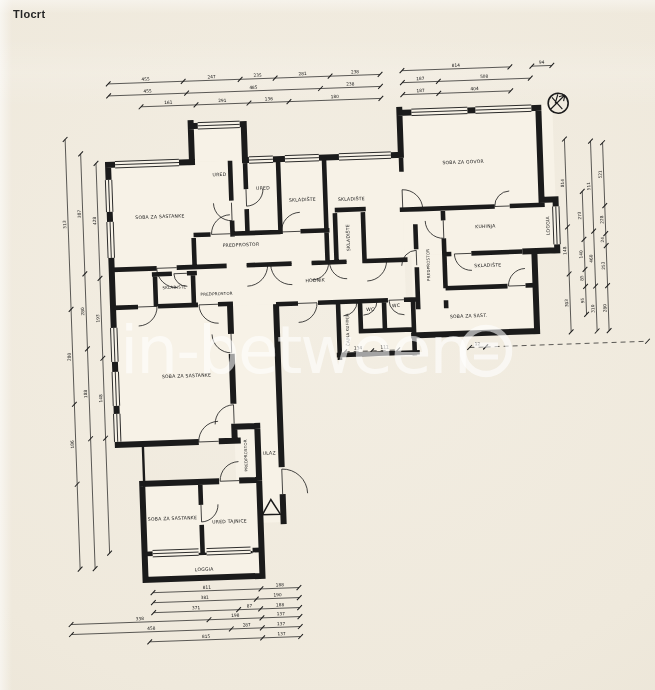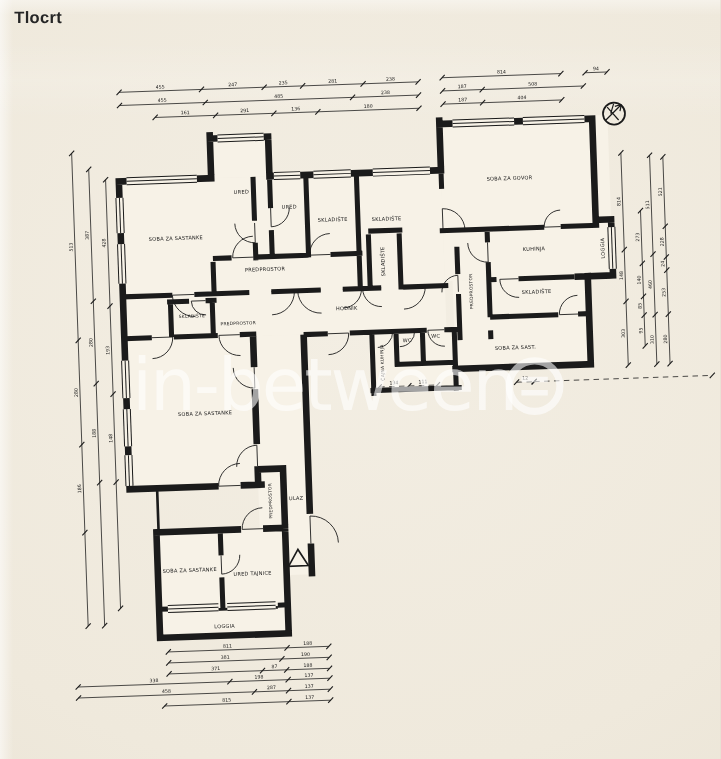--- a/index.html
+++ b/index.html
@@ -18,21 +18,21 @@
   .paper-glare-top{
     position:absolute;left:0;top:0;width:100%;height:14px;
     background:linear-gradient(180deg, rgba(255,255,255,.4), rgba(255,255,255,0));
   }
   .paper-band{
     position:absolute;left:0;top:38px;width:100%;height:70px;
     background:linear-gradient(180deg, rgba(255,255,255,0), rgba(255,255,255,.14), rgba(255,255,255,0));
   }
   .title{
     position:absolute;left:13px;top:8px;
-    font-size:15px;font-weight:bold;color:#262626;letter-spacing:.3px;
+    font-size:11px;font-weight:bold;color:#262626;letter-spacing:.3px;
   }
   svg.plan{position:absolute;left:0;top:0;font-family:"DejaVu Sans",sans-serif}
   .watermark{
     position:absolute;left:120px;top:318px;
     display:flex;align-items:center;
     color:rgba(255,255,255,.60);
     pointer-events:none;
     justify-content:space-between;
   }
   .watermark .wm-text{

